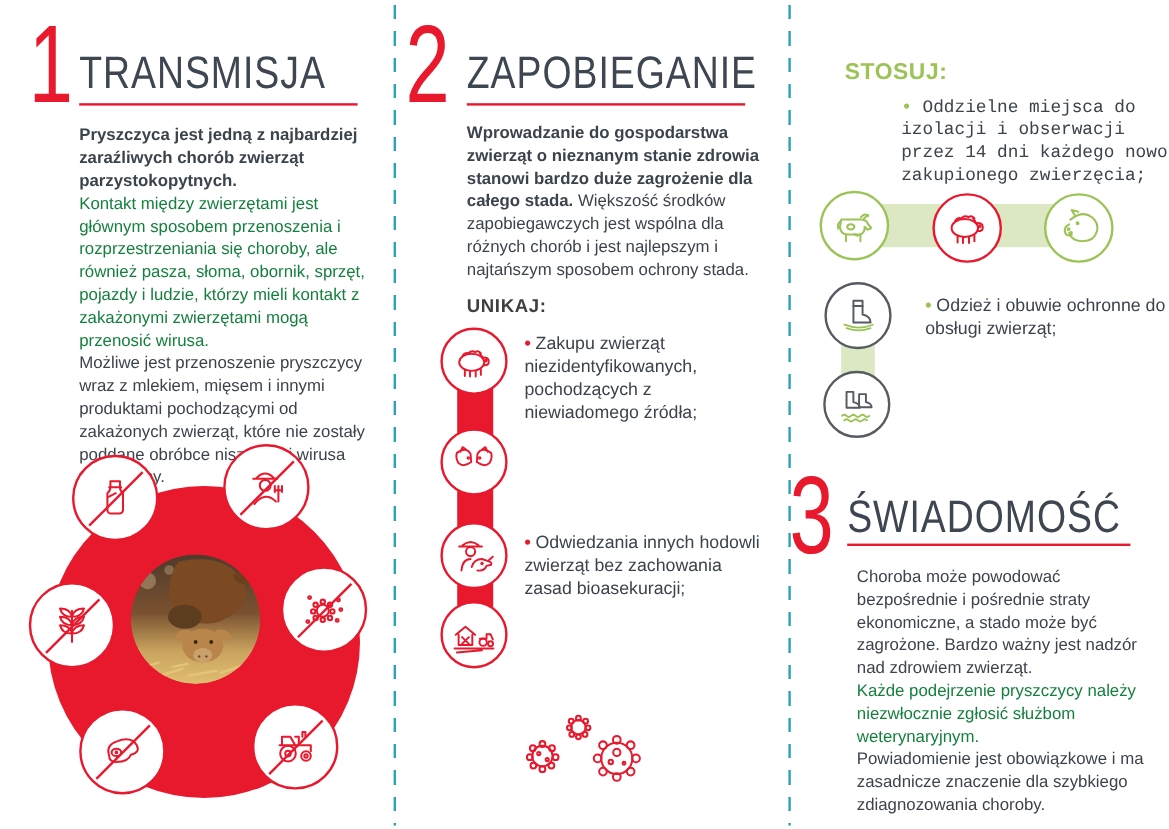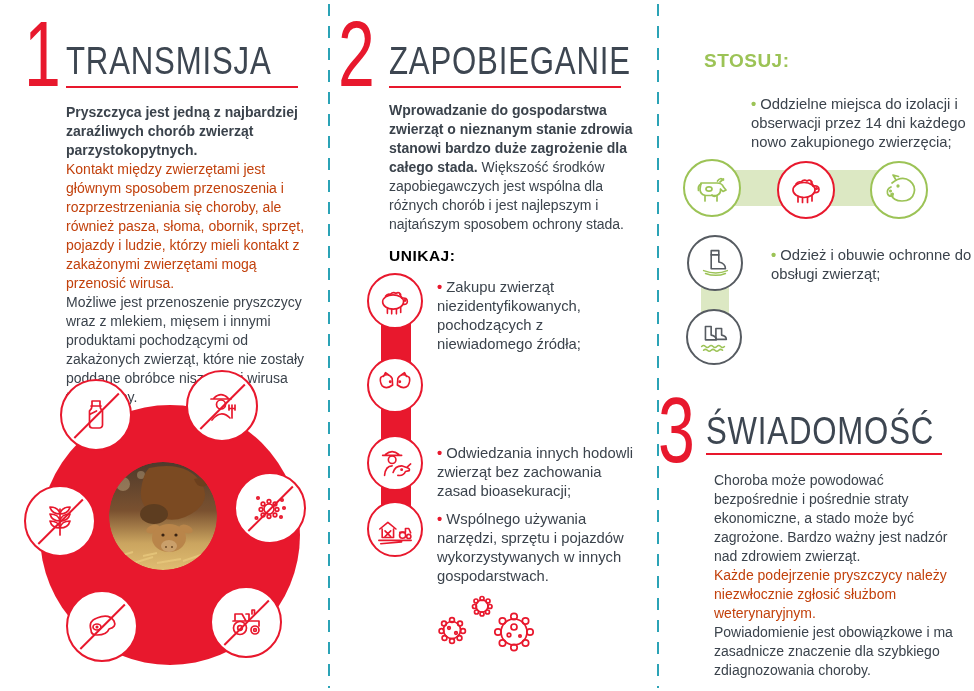--- a/index.html
+++ b/index.html
@@ -13,22 +13,22 @@
   .num{position:absolute;color:#e8182d;font-size:92px;font-weight:400;line-height:.88;
        transform:scaleX(.72);transform-origin:left top;}
   .sec-title{position:absolute;color:#3d4651;font-size:38px;font-weight:300;letter-spacing:1px;
        white-space:nowrap;transform:scaleX(.82);transform-origin:left top;line-height:1;}
   .underline{position:absolute;height:2px;background:#e8182d;}
   
   .body{position:absolute;font-size:14px;line-height:19px;}
   .blk{display:block;}
   .b{font-weight:700;}
   .dark{color:#3b434c;}
-  .redtxt{color:#c2410c;}
-  .label-red{position:absolute;color:#000000;font-weight:700;font-size:15.5px;letter-spacing:.5px;}
+  .redtxt{color:#15803d;}
+  .label-red{position:absolute;color:#404040;font-weight:700;font-size:15.5px;letter-spacing:.5px;}
   .label-green{position:absolute;color:#9cc356;font-weight:700;font-size:19px;letter-spacing:.5px;}
   
   .bullet-item{position:absolute;font-size:14.8px;line-height:19px;color:#3b434c;}
   .bullet-item::before{content:"• ";font-weight:700;}
   .bullet-red::before{color:#e8182d;}
   .bullet-green::before{color:#9cc356;}
   
   .circ{position:absolute;border-radius:50%;background:#fff;display:flex;align-items:center;justify-content:center;box-sizing:border-box;}
   .circ-red{border:2px solid #e8182d;}
   .circ-green{border:2px solid #9cc356;}
@@ -222,21 +222,20 @@
       <path d="M9.5 22 l6 6 M15.5 22 l-6 6"></path>
       <circle cx="28" cy="26.5" r="3.2"></circle>
         <circle cx="34.5" cy="27.8" r="2.2"></circle>
       <path d="M25 23.5 h6 v-4 h3.5 l2 4.5"></path>
       <path d="M3 32 h34 M5 35.5 l22 -2"></path>
     </svg>
   </div>
 
   <div class="bullet-item bullet-red" style="left:437px;top:278px;width:205px;">Zakupu zwierząt niezidentyfikowanych, pochodzących z niewiadomego źródła;</div>
   <div class="bullet-item bullet-red" style="left:437px;top:444px;width:205px;">Odwiedzania innych hodowli zwierząt bez zachowania zasad bioasekuracji;</div>
-  <div class="bullet-item bullet-red" style="left:437px;top:510px;width:205px;">Wspólnego używania narzędzi, sprzętu i pojazdów wykorzystywanych w innych gospodarstwach.</div>
 
   <svg class="abs ic" style="left:430px;top:588px;" width="120" height="80" viewBox="0 0 120 80">
     <circle cx="52" cy="18" r="6"></circle>
     <circle cx="52" cy="10.5" r="2"></circle>
       <circle cx="58" cy="13" r="2"></circle>
       <circle cx="60" cy="18.5" r="2"></circle>
     <circle cx="57.5" cy="24" r="2"></circle>
       <circle cx="52" cy="26" r="2"></circle>
       <circle cx="46.5" cy="24" r="2"></circle>
     <circle cx="44.5" cy="18.5" r="2"></circle>
@@ -261,21 +260,21 @@
       <circle cx="72.5" cy="55" r="3.2"></circle>
     <circle cx="68" cy="44" r="3.2"></circle>
       <circle cx="72.5" cy="33" r="3.2"></circle>
     <circle cx="84" cy="39" r="3"></circle>
       <circle cx="79" cy="47" r="1.8"></circle>
       <circle cx="90" cy="48" r="1.2"></circle>
   </svg>
 
   <div class="label-green" style="left:704px;top:50px;">STOSUJ:</div>
 
-  <div class="bullet-item bullet-green" style="left:751px;top:95px;width:224px;">Oddzielne miejsca do izolacji i obserwacji przez 14 dni każdego nowo zakupionego zwierzęcia;</div>
+  <div class="bullet-item bullet-green" style="left:751px;top:81px;width:224px;font-family:Liberation Mono, monospace;">Oddzielne miejsca do izolacji i obserwacji przez 14 dni każdego nowo zakupionego zwierzęcia;</div>
 
   <div class="band" style="left:700px;top:170px;width:206px;height:36px;"></div>
   <div class="circ circ-green" style="left:683px;top:159px;width:58px;height:58px;">
     <svg class="icg" width="40" height="40" viewBox="0 0 40 40">
       <path d="M9 15 h16 q5 0 6.5 4 l2.5 3 -3 1.5 -2.5 -2.5 q.5 5 -4 6.5 h-11 q-5.5 -1 -5.5 -6.5 z"></path>
       <path d="M28 14 l3.5 -3 M25.5 13 q3 -4 6 -1"></path>
       <path d="M9 16 q-3.5 2 -2.5 6.5"></path>
       <path d="M13 27.5 v5.5 M25 27.5 v5.5"></path>
       <ellipse cx="17" cy="21" rx="3" ry="2.2"></ellipse>
       <path d="M20 27 q1.5 2 3.5 1"></path>

